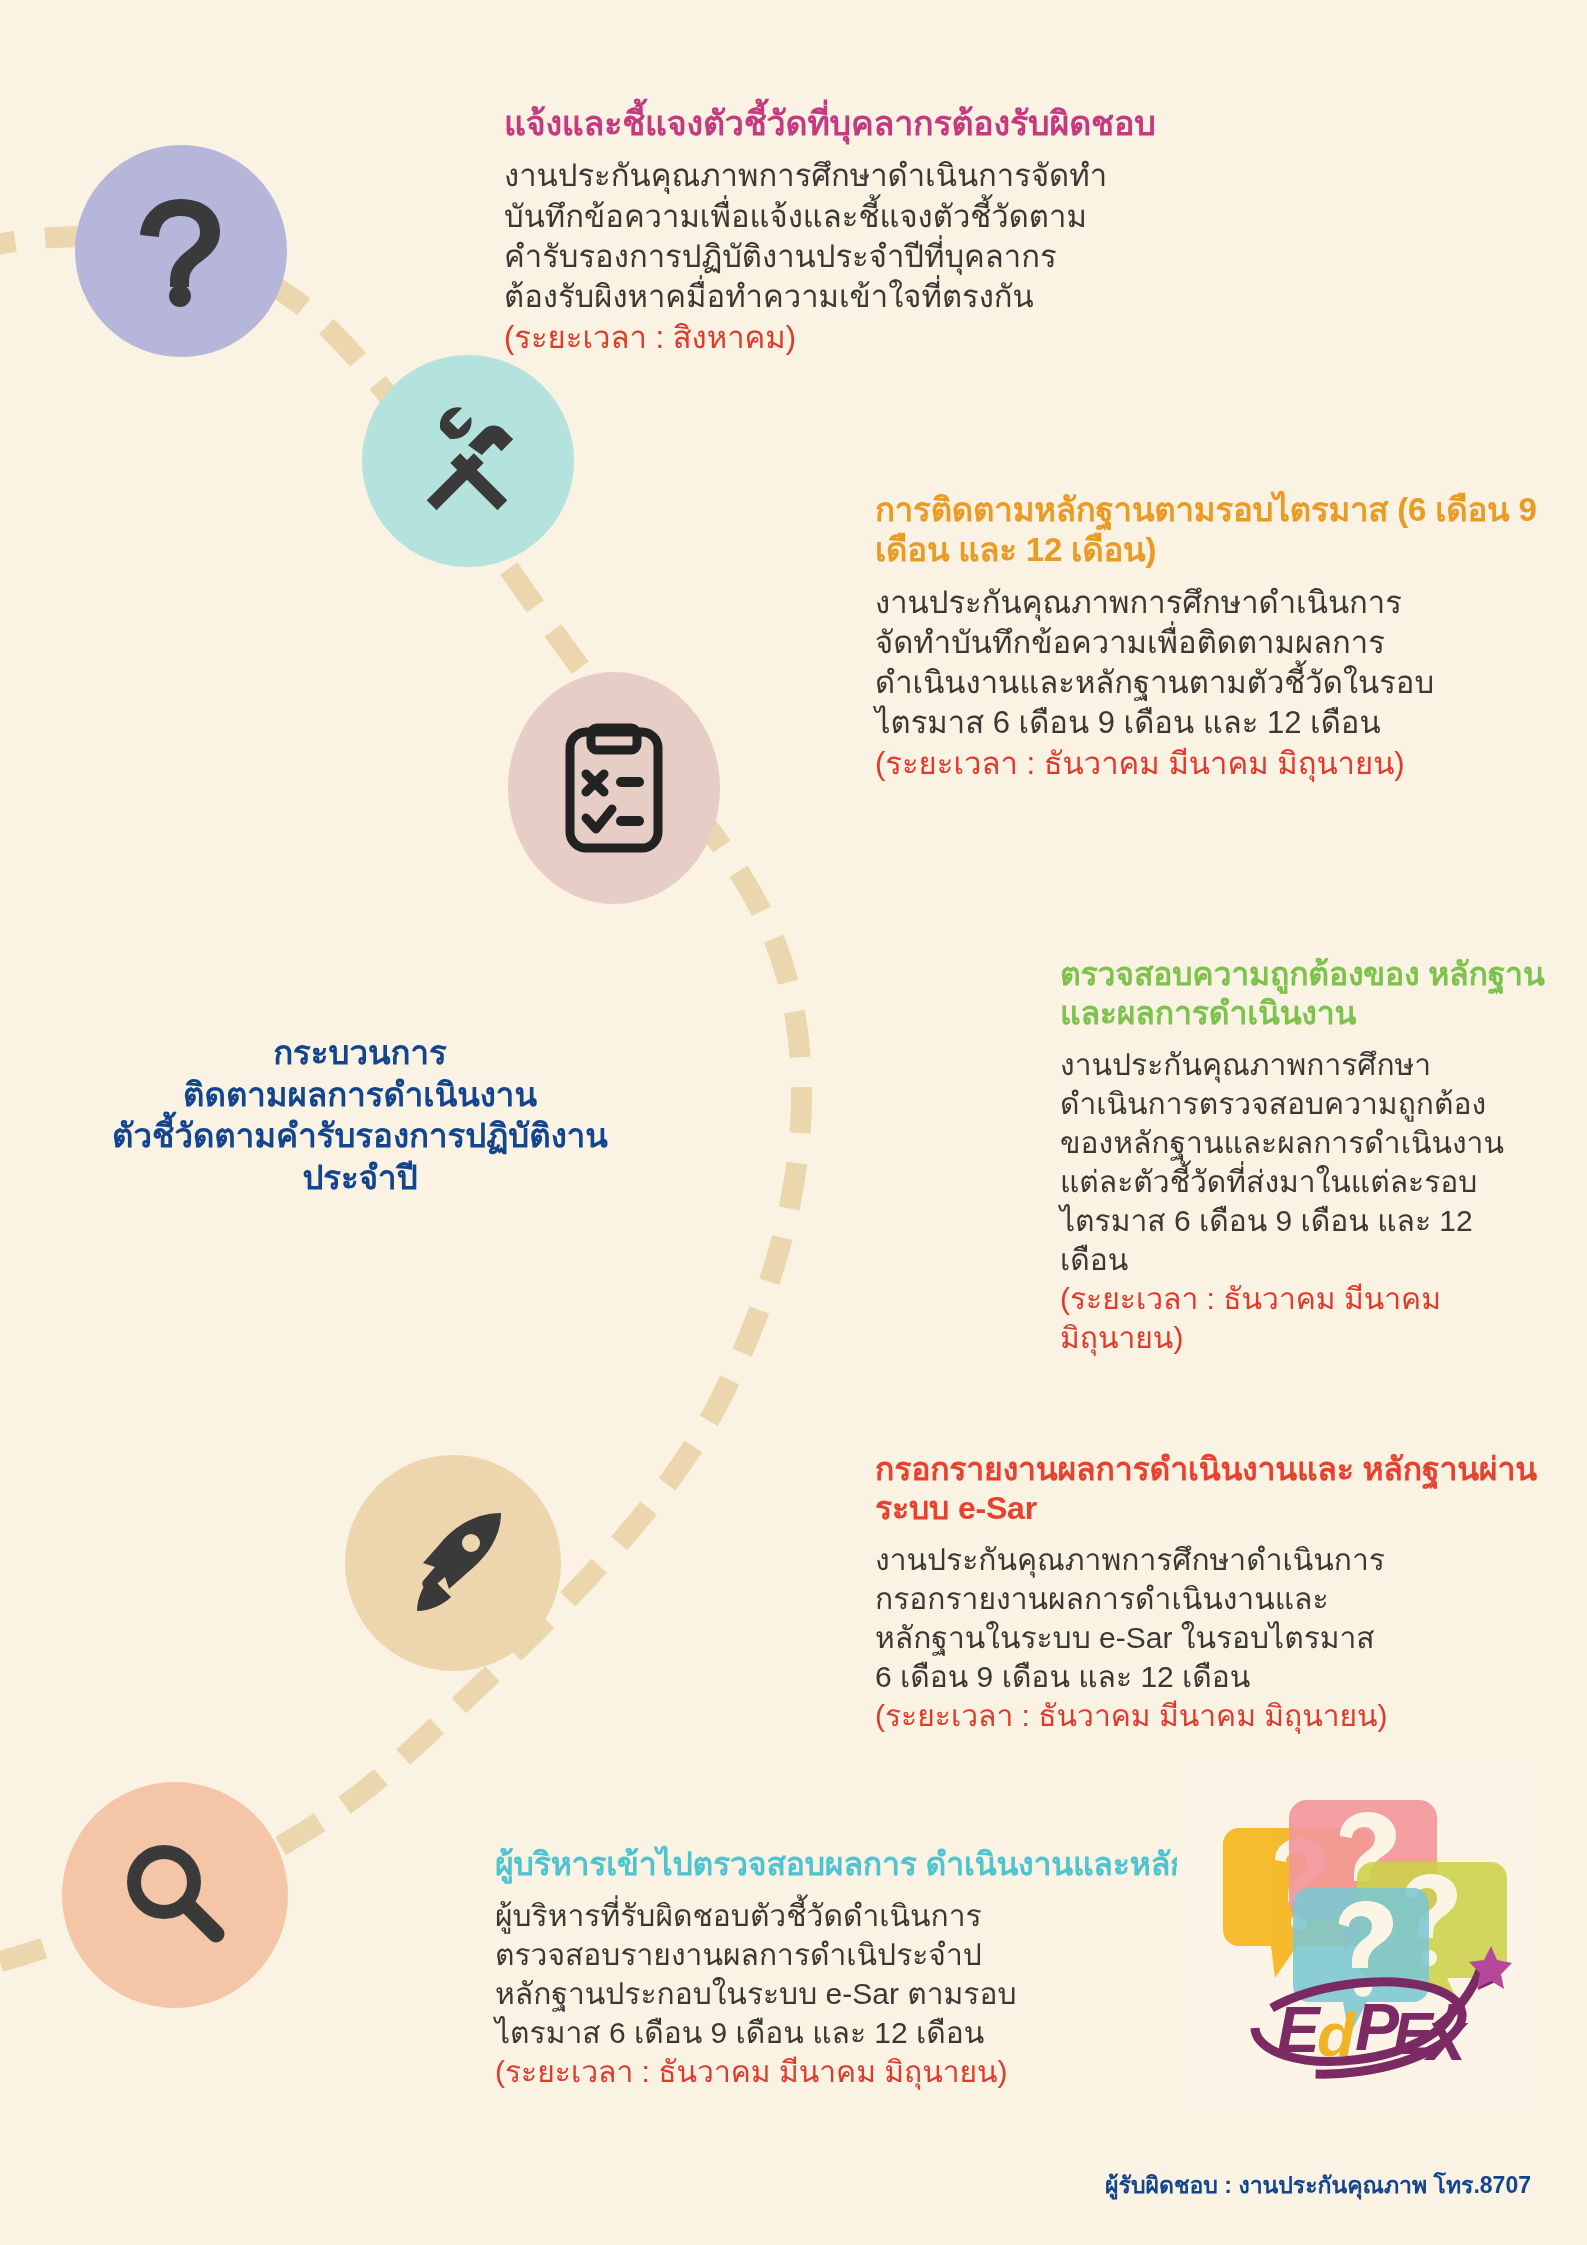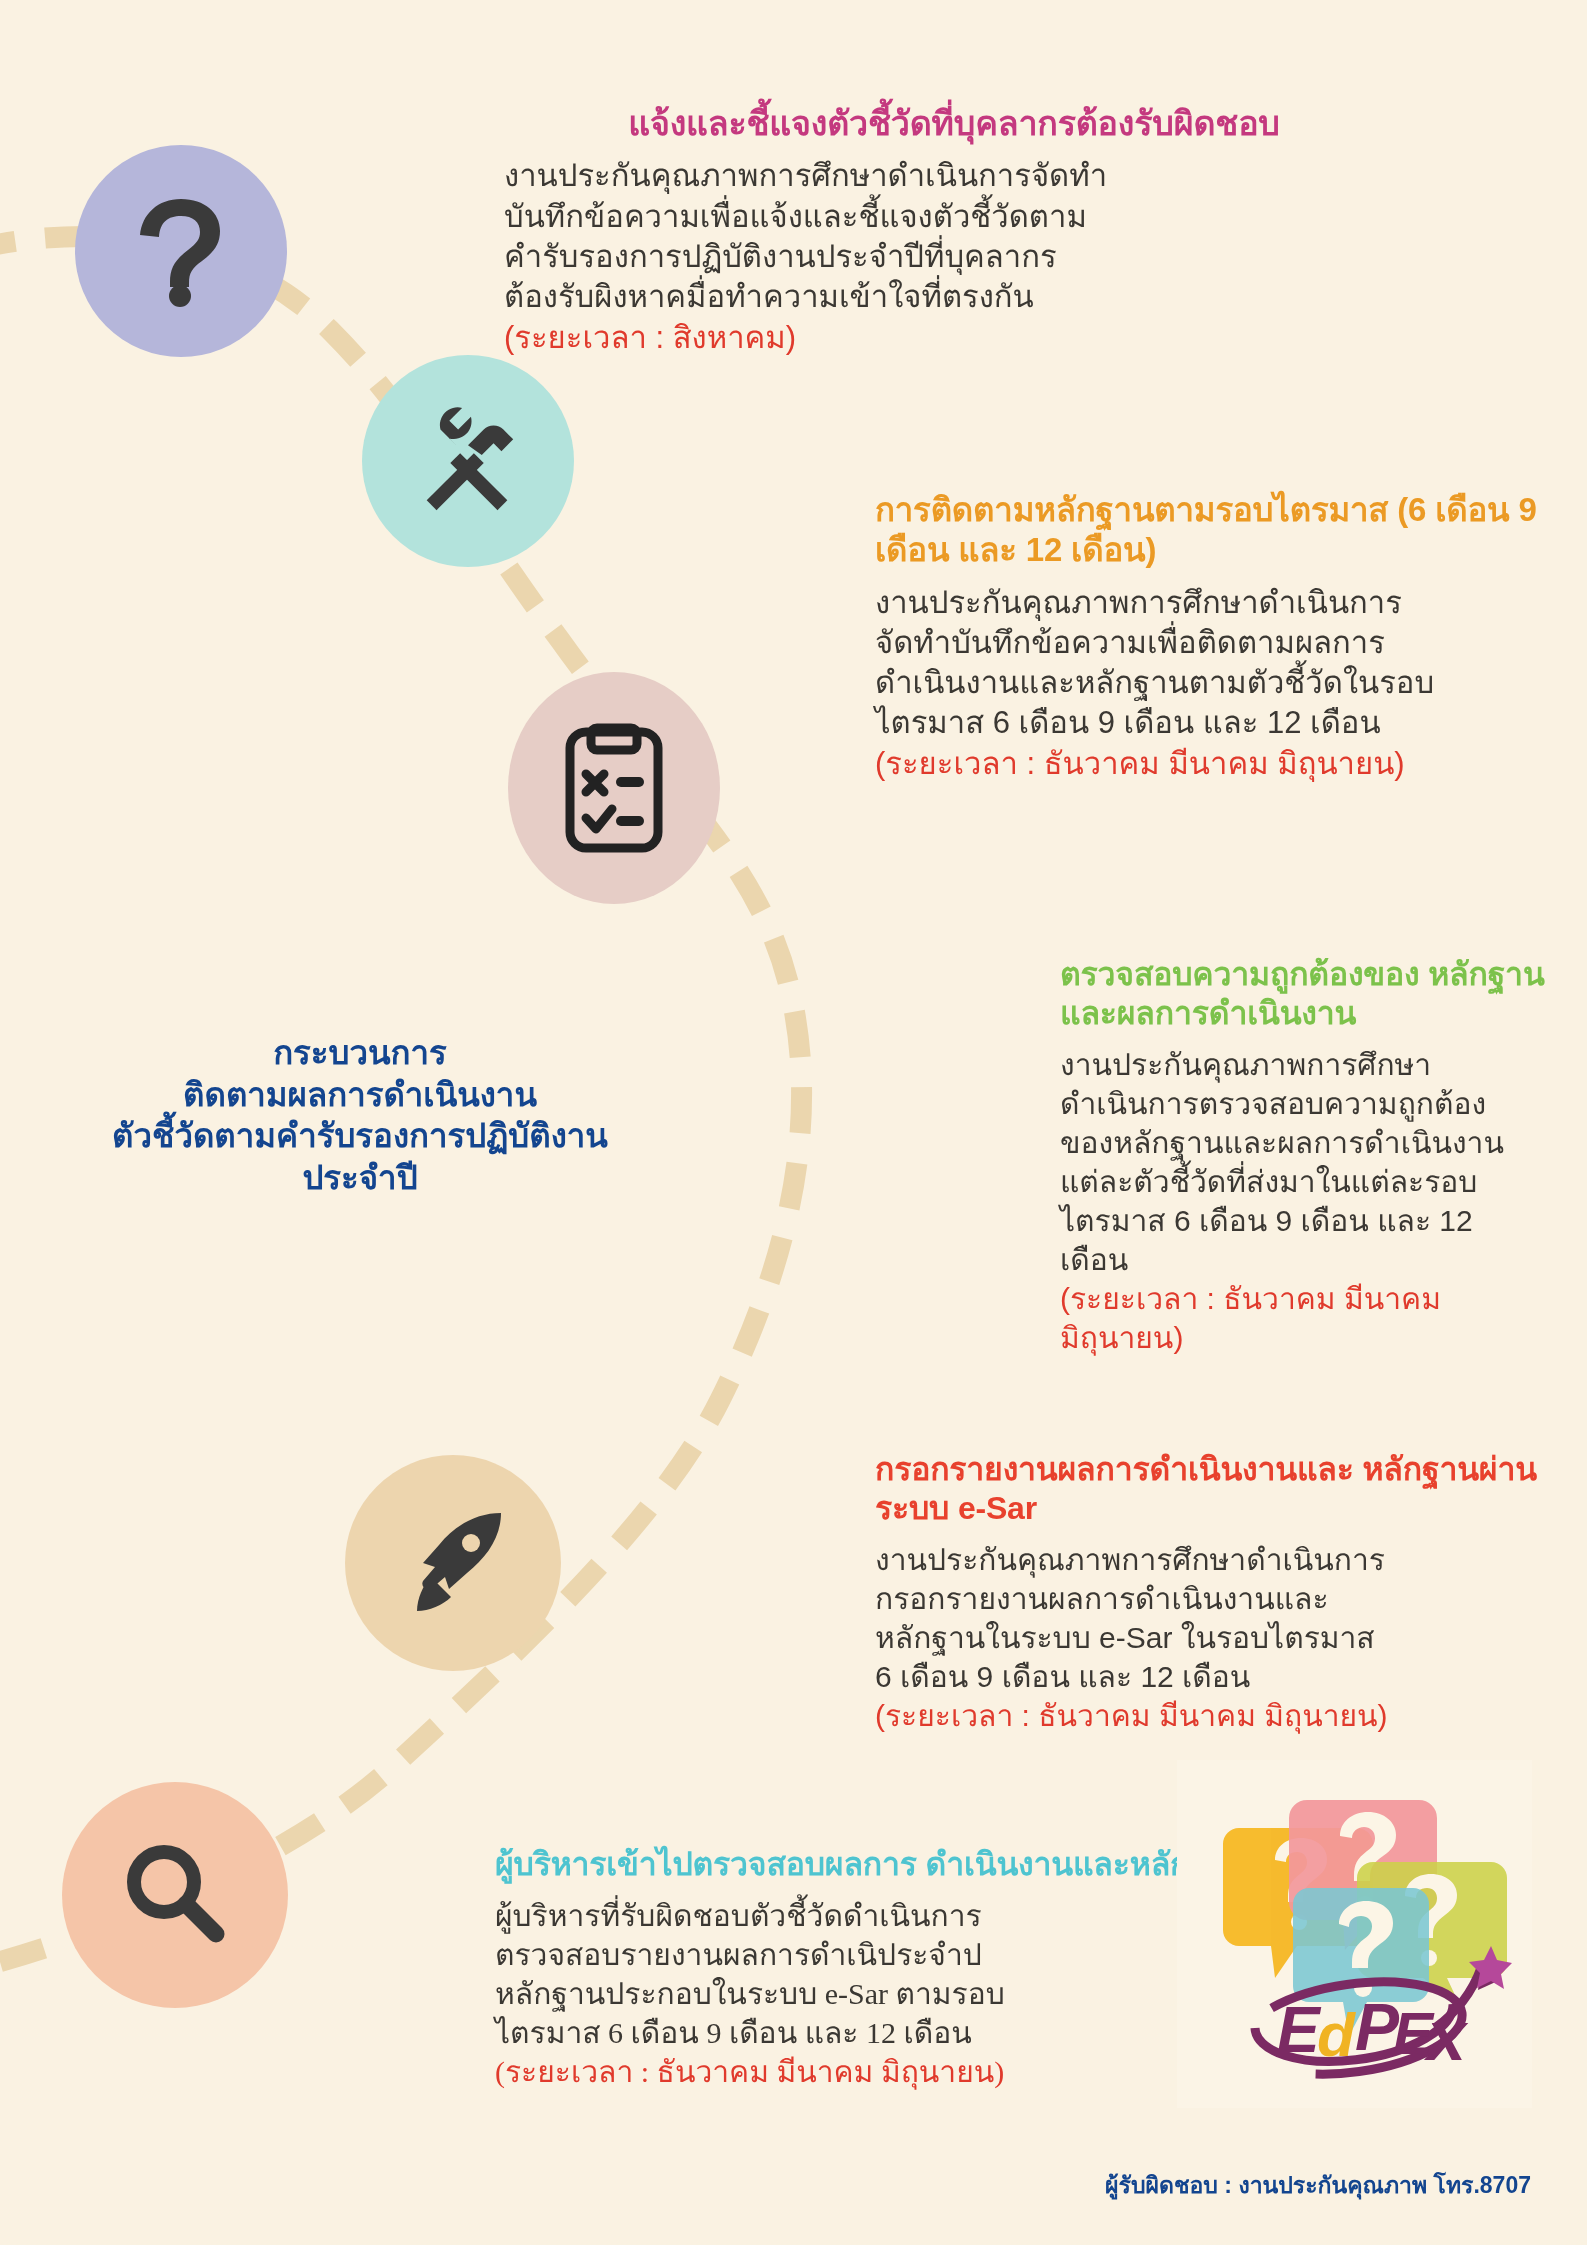--- a/index.html
+++ b/index.html
@@ -121,21 +121,21 @@
   </div>
 
   <div class="center-label" style="left:50px;top:1035px;width:620px;">
     <span class="line">กระบวนการ</span>
     <span class="line">ติดตามผลการดำเนินงาน</span>
     <span class="line">ตัวชี้วัดตามคำรับรองการปฏิบัติงาน</span>
     <span class="line">ประจำปี</span>
   </div>
 
   <div class="block" style="left:504px;top:103px;width:900px;">
-    <div class="blk-title" style="color:#c4397f;font-size:34px;text-align:center;">
+    <div class="blk-title" style="color:#c4397f;font-size:34px;">
       <span class="line">แจ้งและชี้แจงตัวชี้วัดที่บุคลากรต้องรับผิดชอบ</span>
     </div>
     <p class="blk-body" style="font-size:31px;">
       <span class="line">งานประกันคุณภาพการศึกษาดำเนินการจัดทำ</span>
       <span class="line">บันทึกข้อความเพื่อแจ้งและชี้แจงตัวชี้วัดตาม</span>
       <span class="line">คำรับรองการปฏิบัติงานประจำปีที่บุคลากร</span>
       <span class="line">ต้องรับผิงหาคมื่อทำความเข้าใจที่ตรงกัน</span>
       <span class="blk-time">(ระยะเวลา : สิงหาคม)</span>
     </p>
   </div>
@@ -183,21 +183,21 @@
       <span class="line">6 เดือน 9 เดือน และ 12 เดือน</span>
       <span class="blk-time">(ระยะเวลา : ธันวาคม มีนาคม มิถุนายน)</span>
     </p>
   </div>
 
   <div class="block" style="left:495px;top:1845px;width:760px;">
     <div class="blk-title" style="color:#4ec4d0;font-size:32px;">
       <span class="line">ผู้บริหารเข้าไปตรวจสอบผลการ</span>
       <span class="line">ดำเนินงานและหลักฐาน</span>
     </div>
-    <p class="blk-body" style="font-size:30px;font-family:Liberation Serif, serif;">
+    <p class="blk-body" style="font-size:30px;">
       <span class="line">ผู้บริหารที่รับผิดชอบตัวชี้วัดดำเนินการ</span>
       <span class="line">ตรวจสอบรายงานผลการดำเนิประจำป</span>
       <span class="line">หลักฐานประกอบในระบบ e-Sar ตามรอบ</span>
       <span class="line">ไตรมาส 6 เดือน 9 เดือน และ 12 เดือน</span>
       <span class="blk-time">(ระยะเวลา : ธันวาคม มีนาคม มิถุนายน)</span>
     </p>
   </div>
 
   <div class="logo-box" style="left:1177px;top:1760px;width:355px;height:348px;">
     <svg width="355" height="348" viewBox="0 0 355 348">

